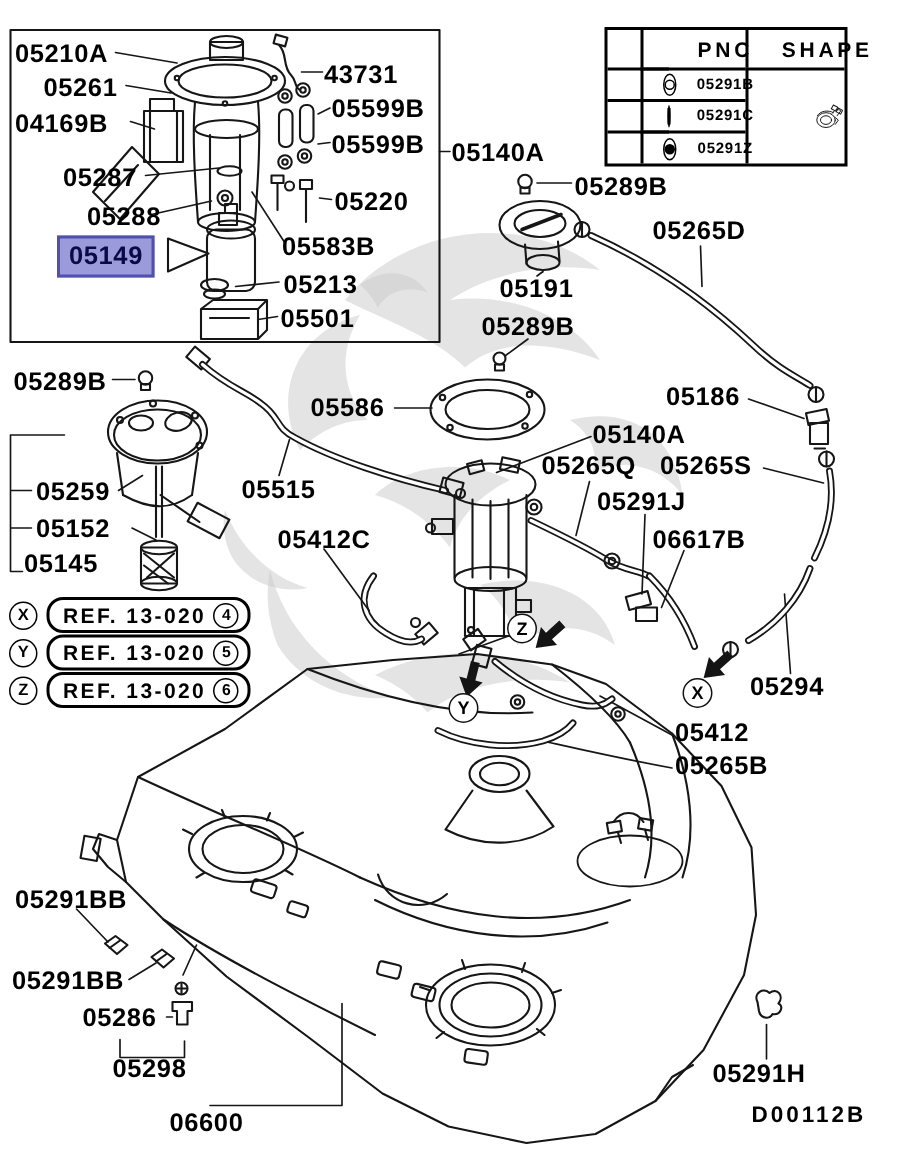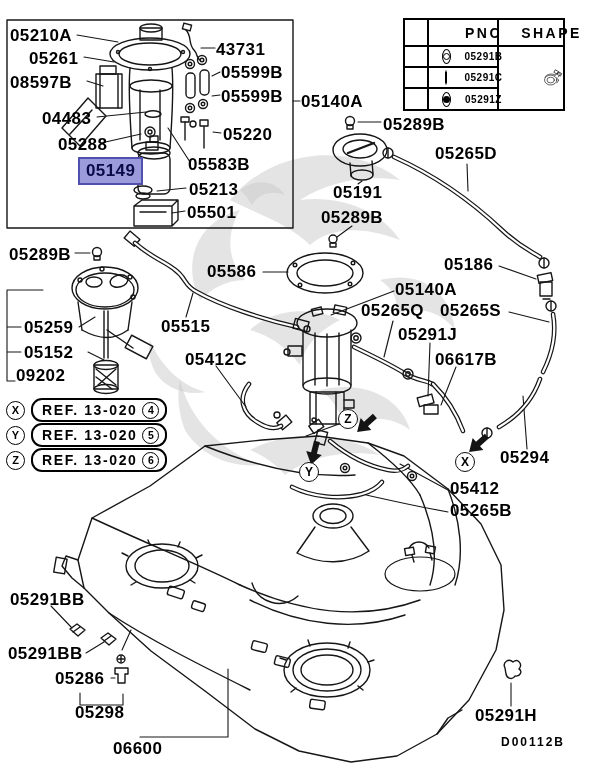--- a/index.html
+++ b/index.html
@@ -32,21 +32,21 @@
   .tc{display:flex;align-items:center;justify-content:center;font-weight:bold;padding-left:41px;}
   .tc.bl{border-left:2px solid #000;} .tc.bt{border-top:2px solid #000;}
   .tc.hdr{font-size:14px;letter-spacing:2.5px;}
   .tc.pnc{font-size:10px;letter-spacing:.5px;}
   .shape-cell{grid-column:3;grid-row:2/5;}
   .sym{width:15px;height:15px;border:1.8px solid #000;border-radius:50%;position:relative;
        display:flex;align-items:center;justify-content:center;box-sizing:border-box;}
   .sym.double::after{content:"";width:5px;height:5px;border:1.6px solid #000;border-radius:50%;}
   .sym.bar::after{content:"";position:absolute;width:1.8px;height:11px;background:#000;}
   .sym.dot::after{content:"";width:7px;height:7px;background:#000;border-radius:50%;}
-  .drawing-code{position:absolute;left:501px;top:735px;font-weight:bold;font-size:12px;
+  .drawing-code{position:absolute;left:501px;top:735px;font-weight:bold;font-size:15px;
        letter-spacing:2px;color:#000;}
 </style>
 </head>
 <body>
 
 <div class="stage">
 
 <svg class="art" width="609" height="768" viewBox="0 0 609 768">
 
   <g>
@@ -317,24 +317,24 @@
 
   <g>
     <path class="blk" d="M-3,-12 L3,-12 L3,0 L8,0 L0,12 L-8,0 L-3,0 Z" transform="translate(314,453) rotate(14)"></path>
     <path class="blk" d="M-3,-12 L3,-12 L3,0 L8,0 L0,12 L-8,0 L-3,0 Z" transform="translate(366,424) rotate(48)"></path>
     <path class="blk" d="M-3,-12 L3,-12 L3,0 L8,0 L0,12 L-8,0 L-3,0 Z" transform="translate(478,444) rotate(48)"></path>
   </g>
 </svg>
 
 <div class="plabel" style="left:10px;top:27px">05210A</div>
 <div class="plabel" style="left:29px;top:50px">05261</div>
-<div class="plabel" style="left:10px;top:74px">08597B</div>
-<div class="plabel" style="left:42px;top:110px">04483</div>
+<div class="plabel" style="left:10px;top:74px">04169B</div>
+<div class="plabel" style="left:42px;top:110px">05287</div>
 <div class="plabel" style="left:58px;top:136px">05288</div>
-<div class="plabel highlight" id="hl-05149" style="left: 38px; top: 157px; background: rgb(155, 155, 220); border-color: rgb(80, 80, 174); color: rgb(10, 10, 70); margin-left: 40px;">05149</div>
+<div class="plabel highlight" id="hl-05149" style="left: 38px; top: 157px; background: rgb(155, 155, 220); border-color: rgb(80, 80, 174); color: rgb(10, 10, 70);">05149</div>
 <div class="plabel" style="left:189px;top:181px">05213</div>
 <div class="plabel" style="left:187px;top:204px">05501</div>
 <div class="plabel" style="left:216px;top:41px">43731</div>
 <div class="plabel" style="left:221px;top:64px">05599B</div>
 <div class="plabel" style="left:221px;top:88px">05599B</div>
 <div class="plabel" style="left:223px;top:126px">05220</div>
 <div class="plabel" style="left:188px;top:156px">05583B</div>
 <div class="plabel" style="left:301px;top:93px">05140A</div>
 <div class="plabel" style="left:383px;top:116px">05289B</div>
 <div class="plabel" style="left:435px;top:145px">05265D</div>
@@ -343,21 +343,21 @@
 <div class="plabel" style="left:9px;top:246px">05289B</div>
 <div class="plabel" style="left:207px;top:263px">05586</div>
 <div class="plabel" style="left:444px;top:256px">05186</div>
 <div class="plabel" style="left:395px;top:281px">05140A</div>
 <div class="plabel" style="left:361px;top:302px">05265Q</div>
 <div class="plabel" style="left:440px;top:302px">05265S</div>
 <div class="plabel" style="left:398px;top:326px">05291J</div>
 <div class="plabel" style="left:435px;top:351px">06617B</div>
 <div class="plabel" style="left:24px;top:319px">05259</div>
 <div class="plabel" style="left:24px;top:344px">05152</div>
-<div class="plabel" style="left:16px;top:367px">09202</div>
+<div class="plabel" style="left:16px;top:367px">05145</div>
 <div class="plabel" style="left:161px;top:318px">05515</div>
 <div class="plabel" style="left:185px;top:351px">05412C</div>
 <div class="plabel" style="left:500px;top:449px">05294</div>
 <div class="plabel" style="left:450px;top:480px">05412</div>
 <div class="plabel" style="left:450px;top:502px">05265B</div>
 <div class="plabel" style="left:10px;top:591px">05291BB</div>
 <div class="plabel" style="left:8px;top:645px">05291BB</div>
 <div class="plabel" style="left:55px;top:670px">05286</div>
 <div class="plabel" style="left:75px;top:704px">05298</div>
 <div class="plabel" style="left:113px;top:740px">06600</div>

